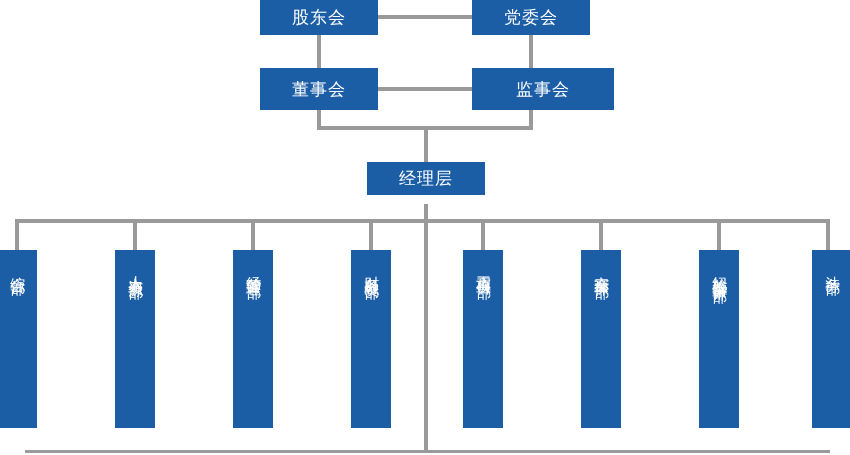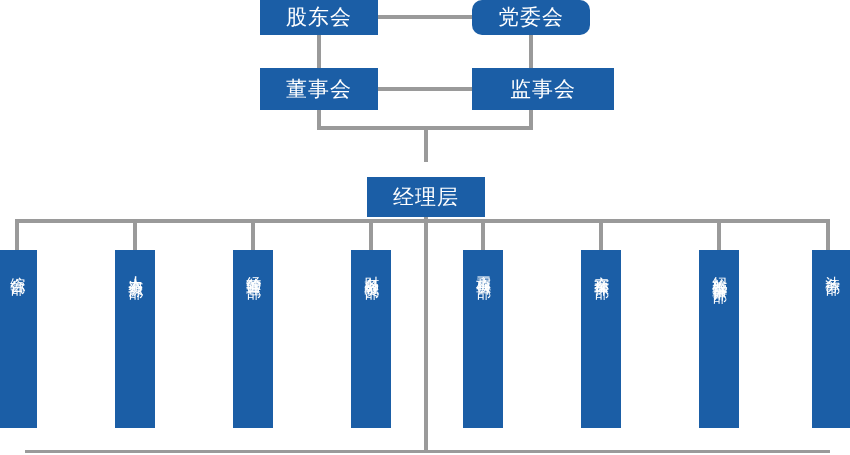--- a/index.html
+++ b/index.html
@@ -28,21 +28,21 @@
     background: #1b5ea6;
     color: #ffffff;
     box-sizing: border-box;
   }
 
   
   .node.h {
     display: flex;
     align-items: center;
     justify-content: center;
-    font-size: 21px;
+    font-size: 17px;
     letter-spacing: 1px;
     line-height: 1;
   }
 
   
   .node.v {
     display: flex;
     align-items: flex-start;
     justify-content: center;
     padding-top: 14px;
@@ -90,33 +90,33 @@
   <div class="conn" style="left:717px; top:219px; width:4px; height:31px;"></div>
   <div class="conn" style="left:826px; top:219px; width:4px; height:31px;"></div>
 
   <div class="conn" style="left:424px; top:223px; width:4px; height:228px;"></div>
   <div class="conn" style="left:25px; top:450px; width:805px; height:3px;"></div>
 
   <div class="node h" style="left:260px; top:0px; width:118px; height:35px;">
     <span>股东会</span>
   </div>
 
-  <div class="node h" style="left:472px; top:0px; width:118px; height:35px;border-radius:10px;">
+  <div class="node h" style="left:472px; top:0px; width:118px; height:35px;">
     <span>党委会</span>
   </div>
 
   <div class="node h" style="left:260px; top:68px; width:118px; height:42px;text-align:center;">
     <span>董事会</span>
   </div>
 
   <div class="node h" style="left:472px; top:68px; width:142px; height:42px;">
     <span>监事会</span>
   </div>
 
-  <div class="node h" style="left:367px; top:177px; width:118px; height:40px;">
+  <div class="node h" style="left:367px; top:162px; width:118px; height:33px;">
     <span>经理层</span>
   </div>
 
   <div class="node v" style="left:-3px; top:250px; width:40px; height:178px;">
     <span class="vtext">综合部</span>
   </div>
 
   <div class="node v" style="left:115px; top:250px; width:40px; height:178px;">
     <span class="vtext">人力资源部</span>
   </div>

